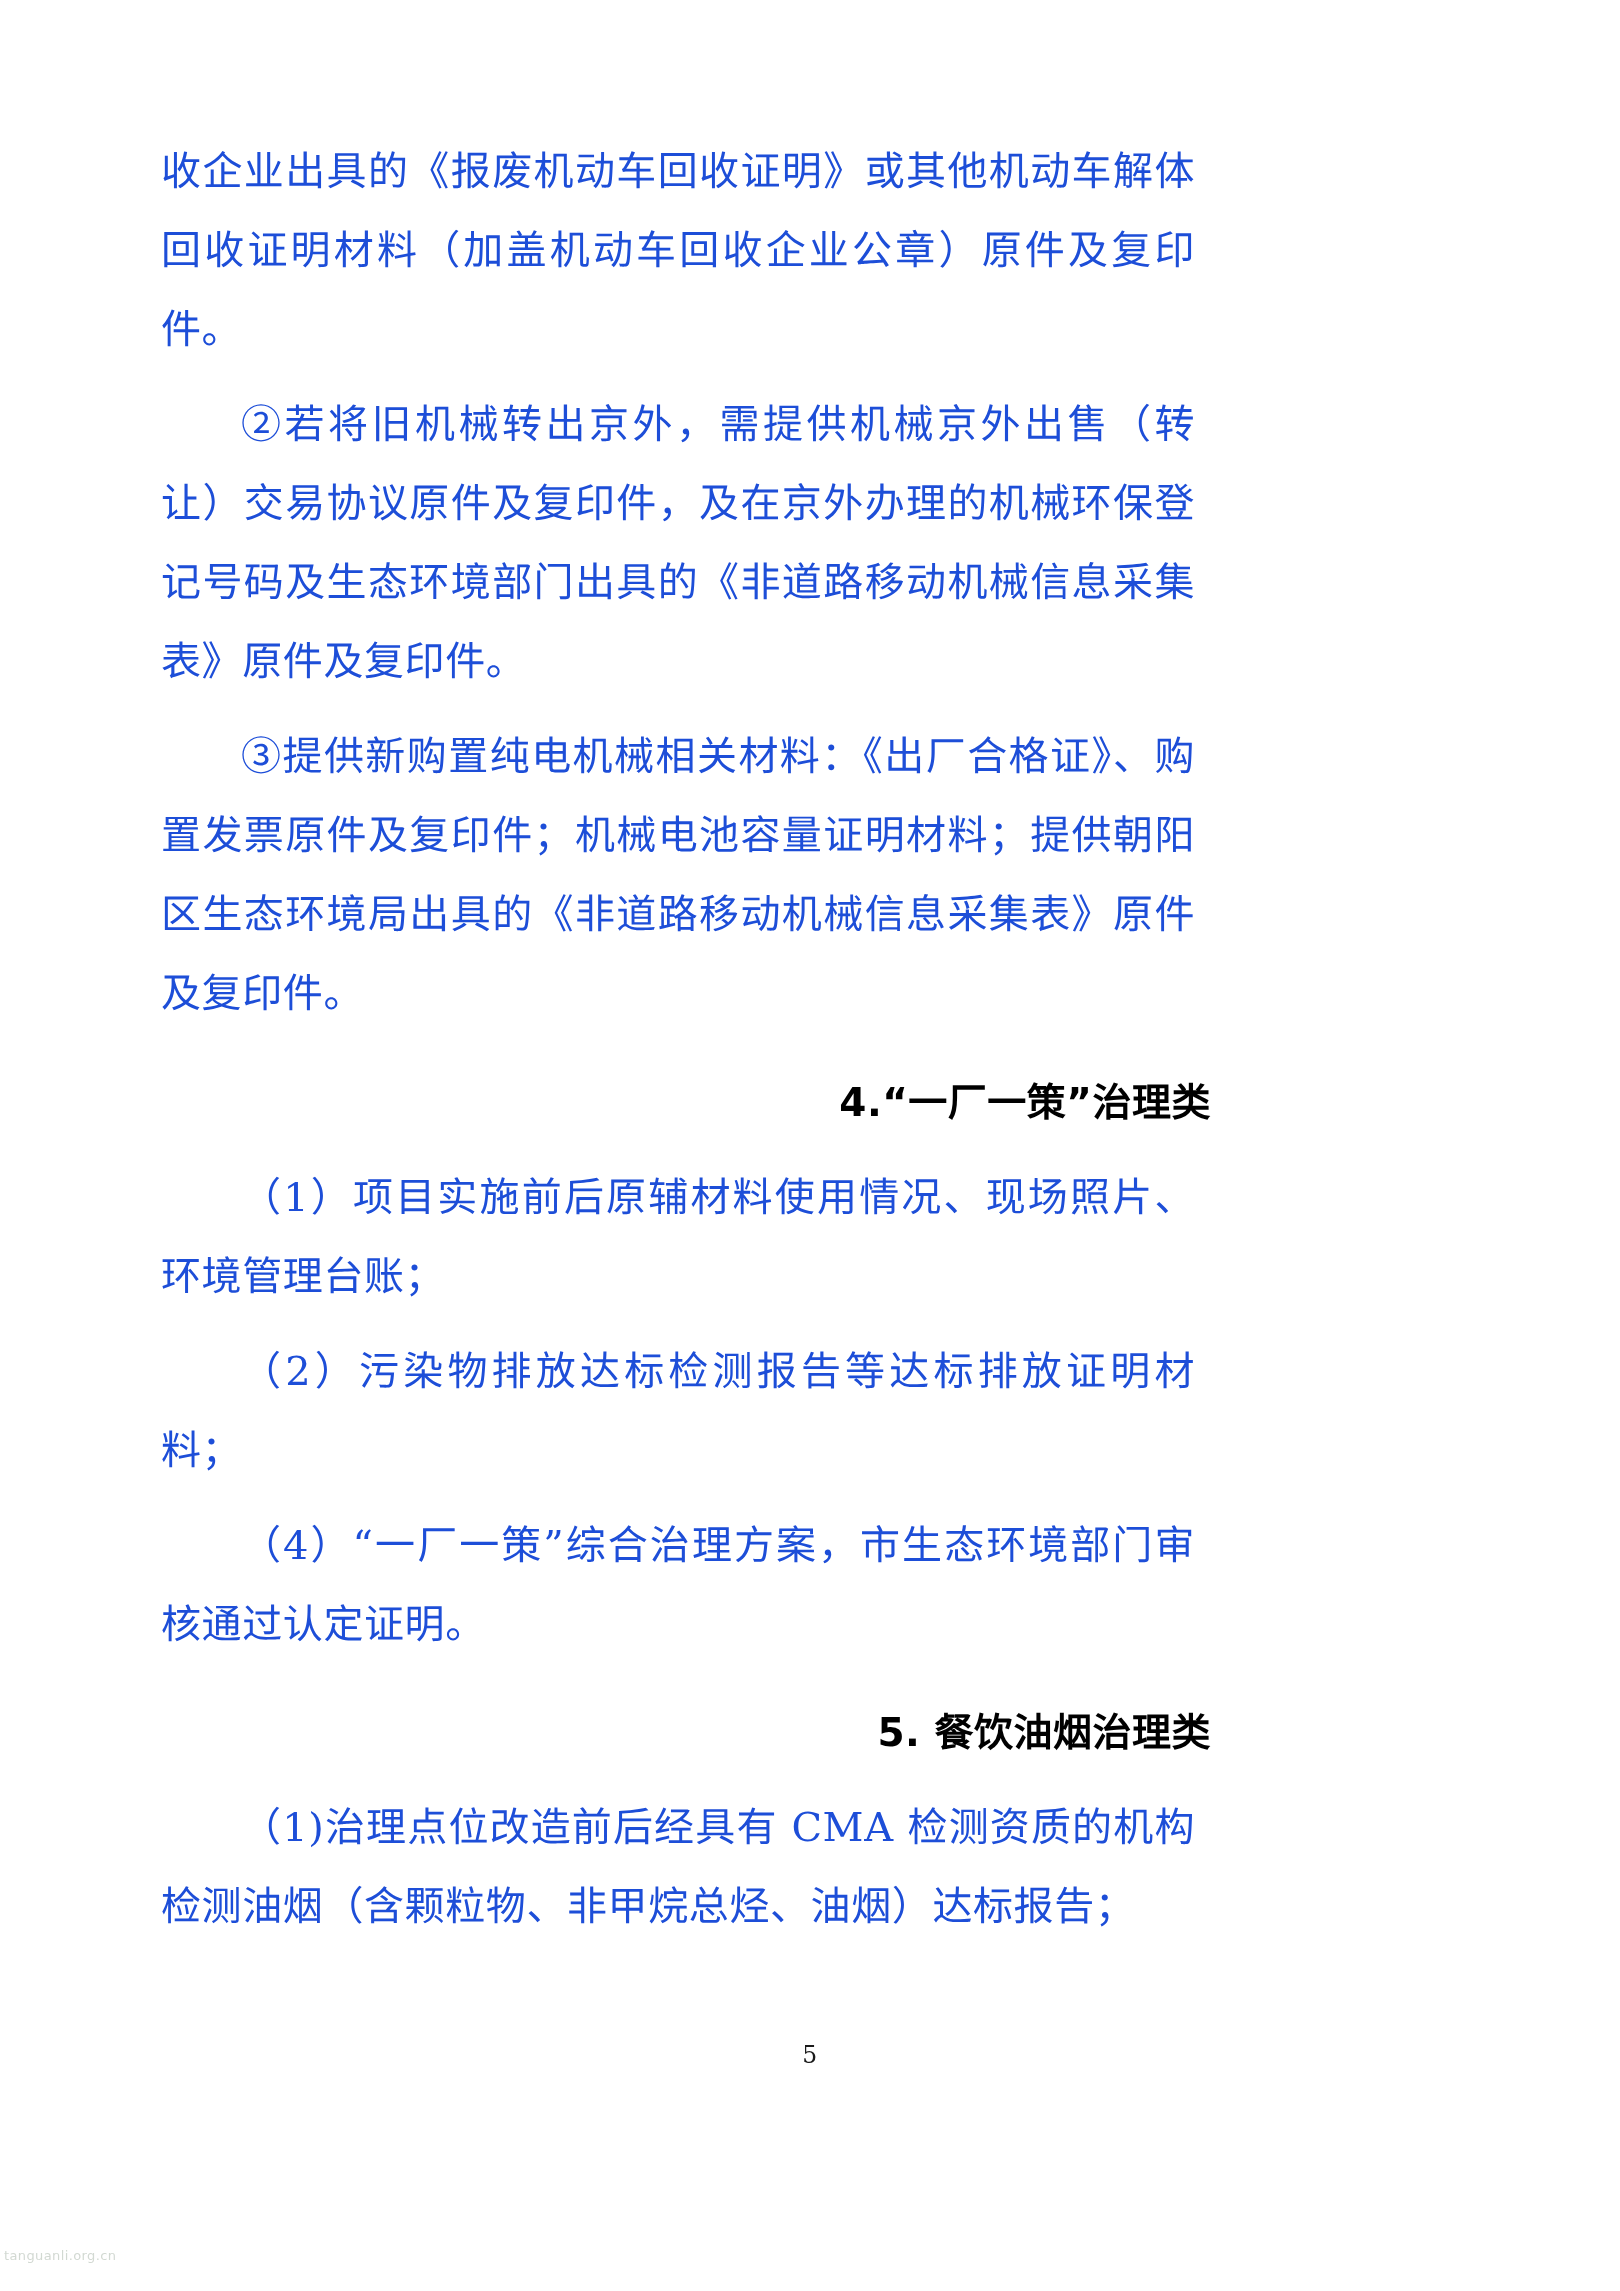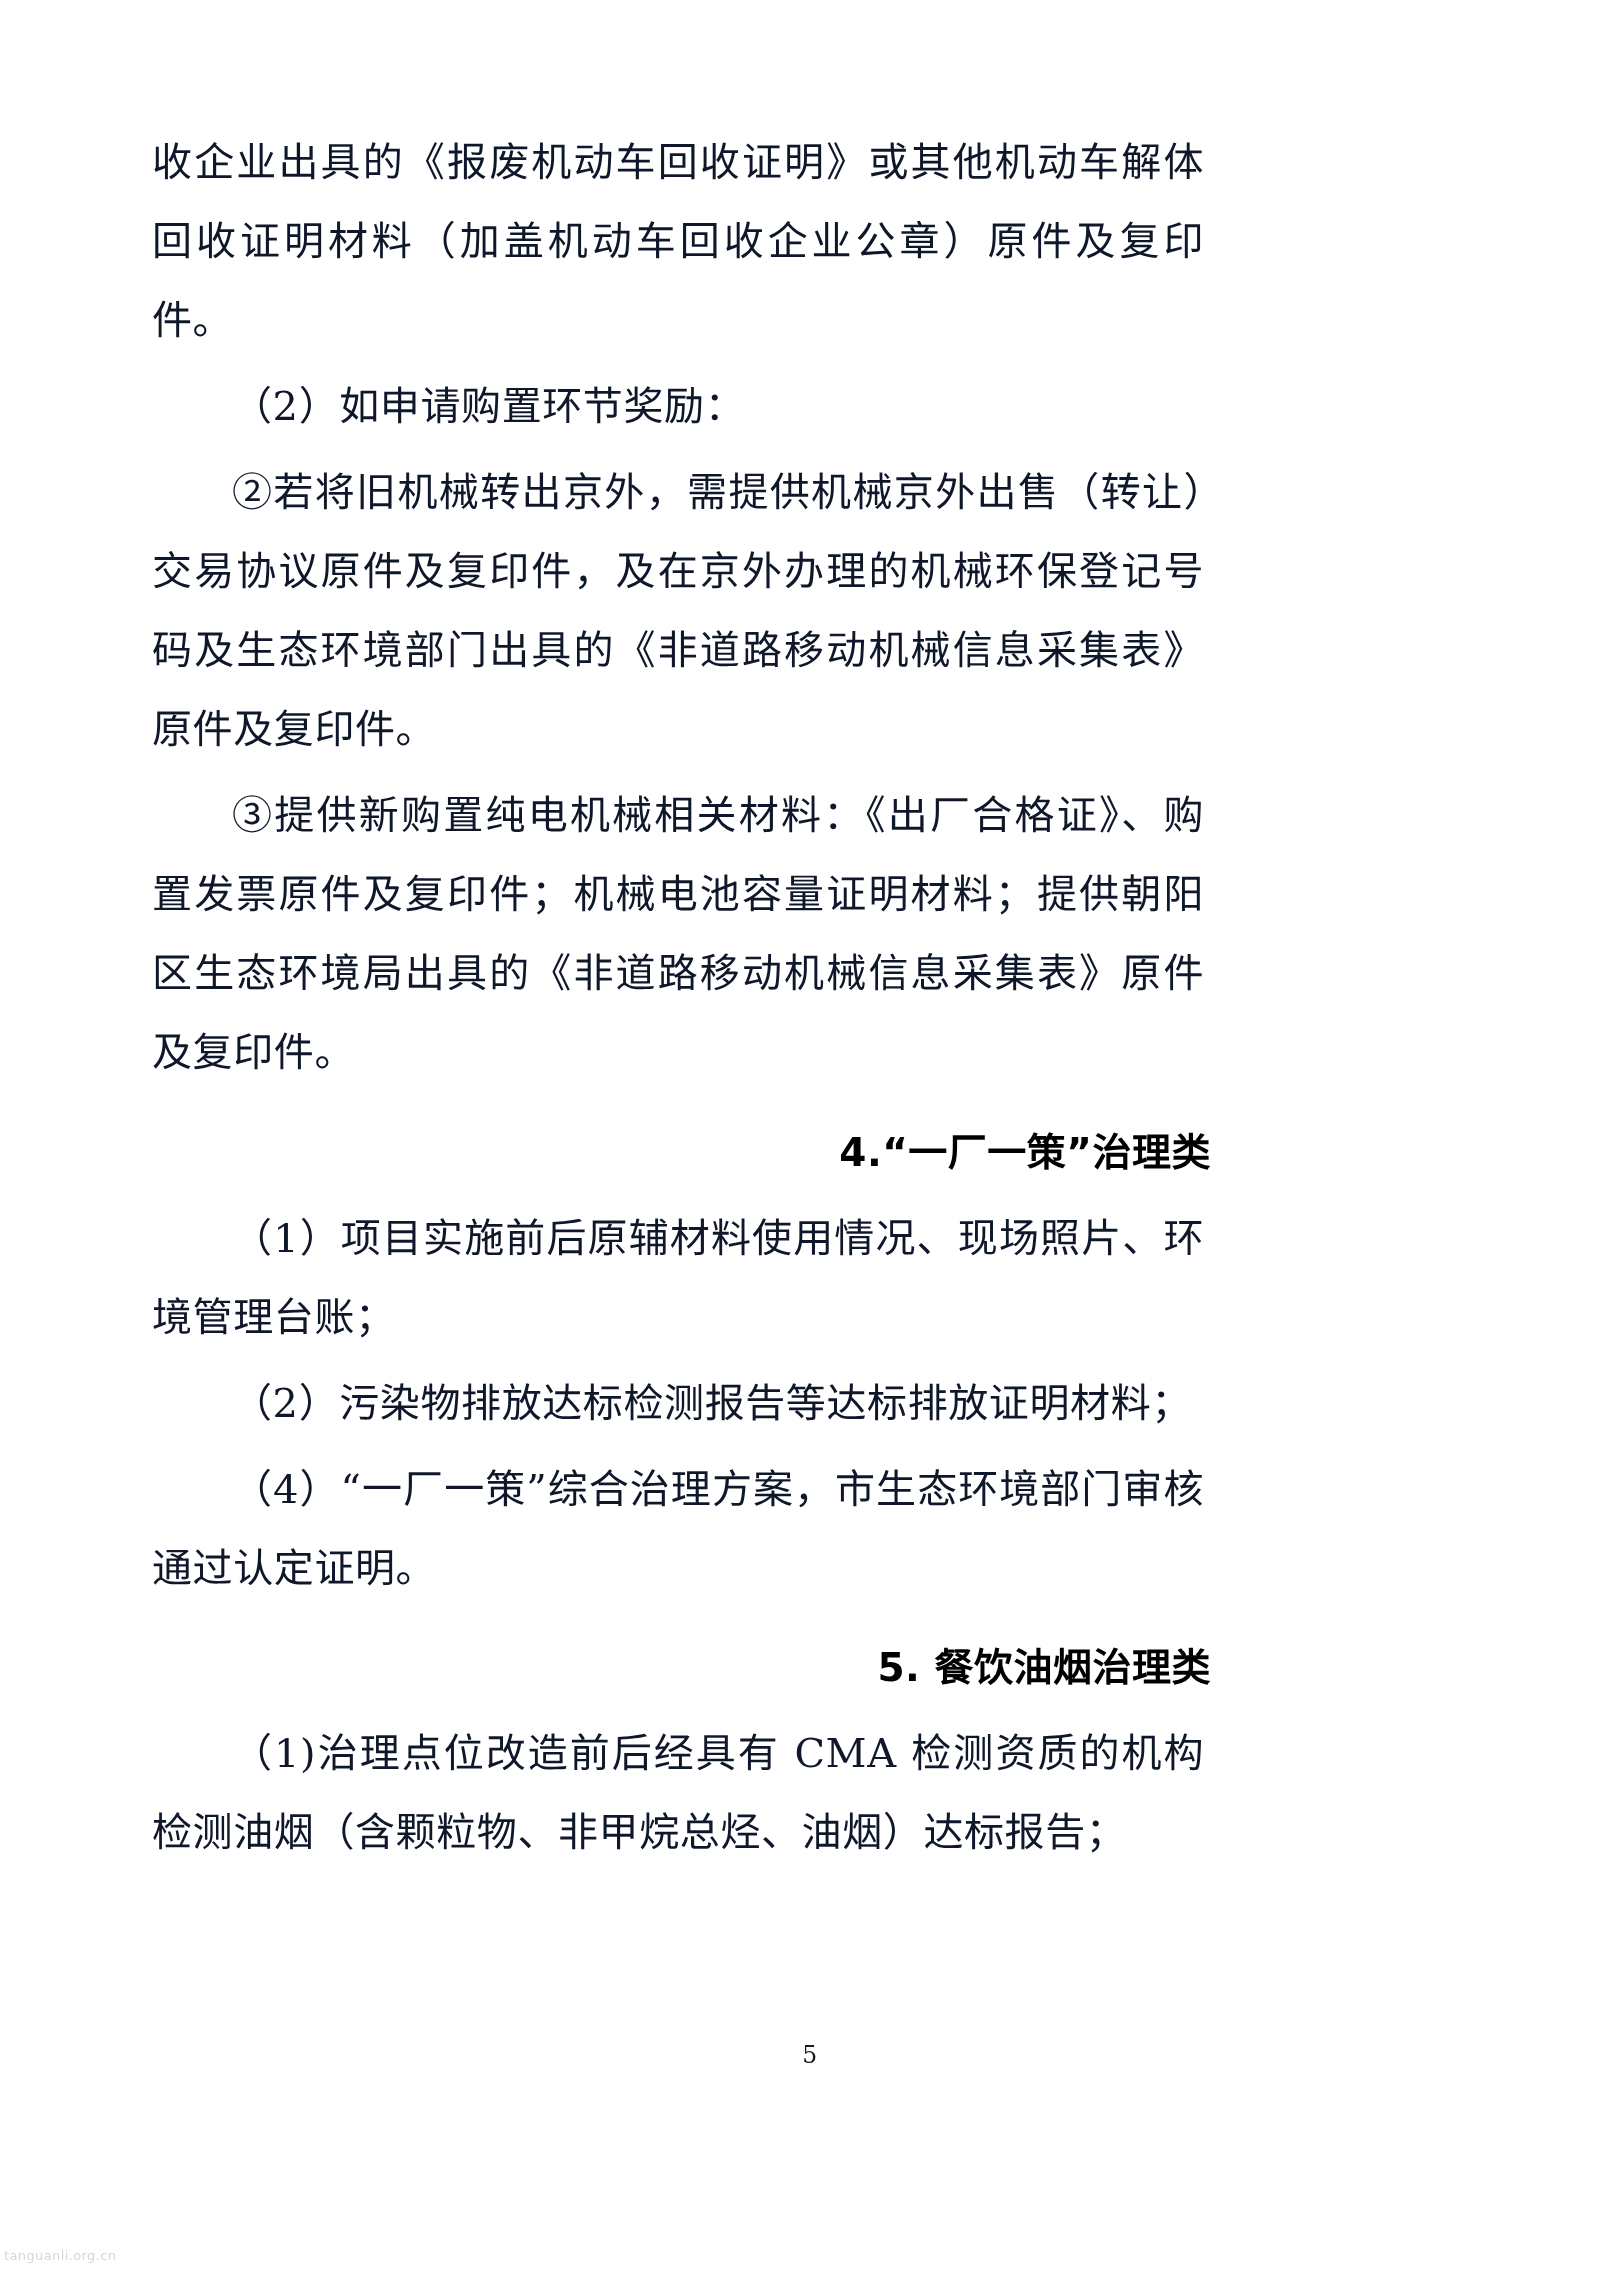--- a/index.html
+++ b/index.html
@@ -23,25 +23,25 @@
     position: absolute;
     left: 145px;
     top: 116px;
     width: 1066px;
   }
   
   .para {
     font-family: "DejaVu Serif", "Liberation Serif", serif;
     font-size: 40px;
     line-height: 79px;
-    color: #0f172a;
+    color: #1d4ed8;
     text-align: justify;
     text-justify: inter-character;
     letter-spacing: 0.6px;
-    margin: 7px;
+    margin: 16px;
     text-indent: 0;
     word-break: break-all;
     -webkit-font-smoothing: antialiased;
   }
   .para.indent {
     text-indent: 80px;
   }
   
   .heading {
     font-family: "DejaVu Sans", "Liberation Sans", sans-serif;
@@ -82,21 +82,20 @@
 </style>
 </head>
 <body>
 
 <div class="page">
 
   <div class="content">
 
     <p class="para">收企业出具的《报废机动车回收证明》或其他机动车解体回收证明材料（加盖机动车回收企业公章）原件及复印件。</p>
 
-    <p class="para indent">（2）如申请购置环节奖励：</p>
 
 
     <p class="para indent">②若将旧机械转出京外，需提供机械京外出售（转让）交易协议原件及复印件，及在京外办理的机械环保登记号码及生态环境部门出具的《非道路移动机械信息采集表》原件及复印件。</p>
 
     <p class="para indent">③提供新购置纯电机械相关材料：《出厂合格证》、购置发票原件及复印件；机械电池容量证明材料；提供朝阳区生态环境局出具的《非道路移动机械信息采集表》原件及复印件。</p>
 
     <div class="gap"></div>
 
     <h3 class="heading">4.“一厂一策”治理类</h3>
 

